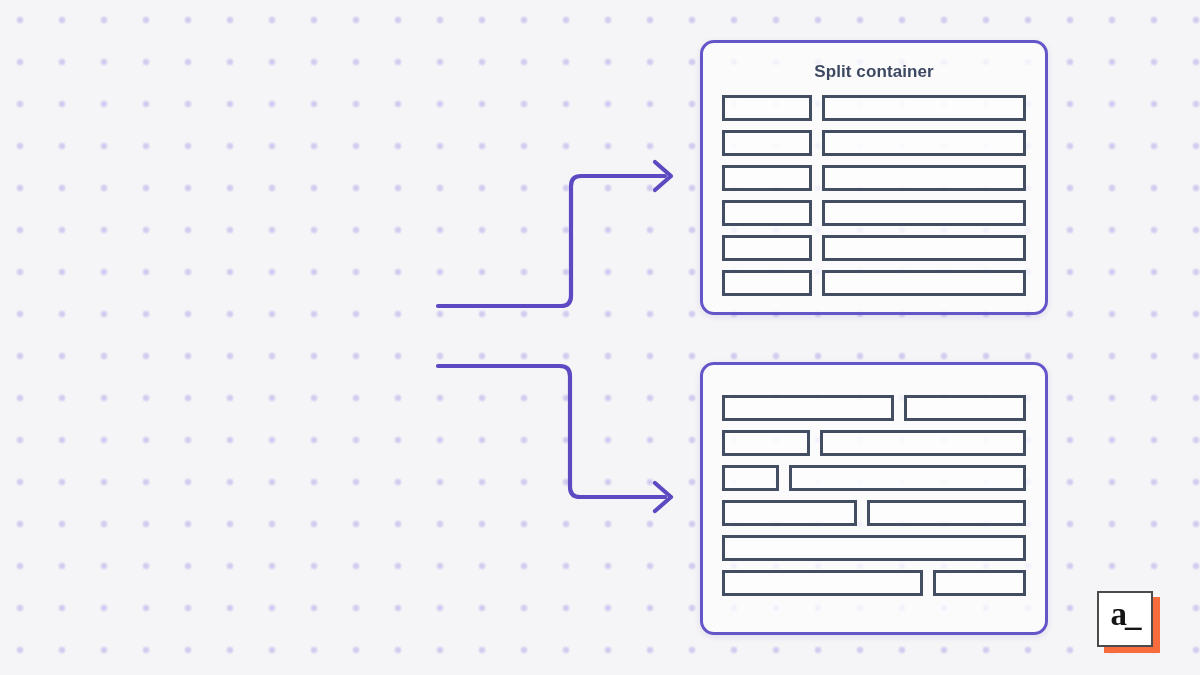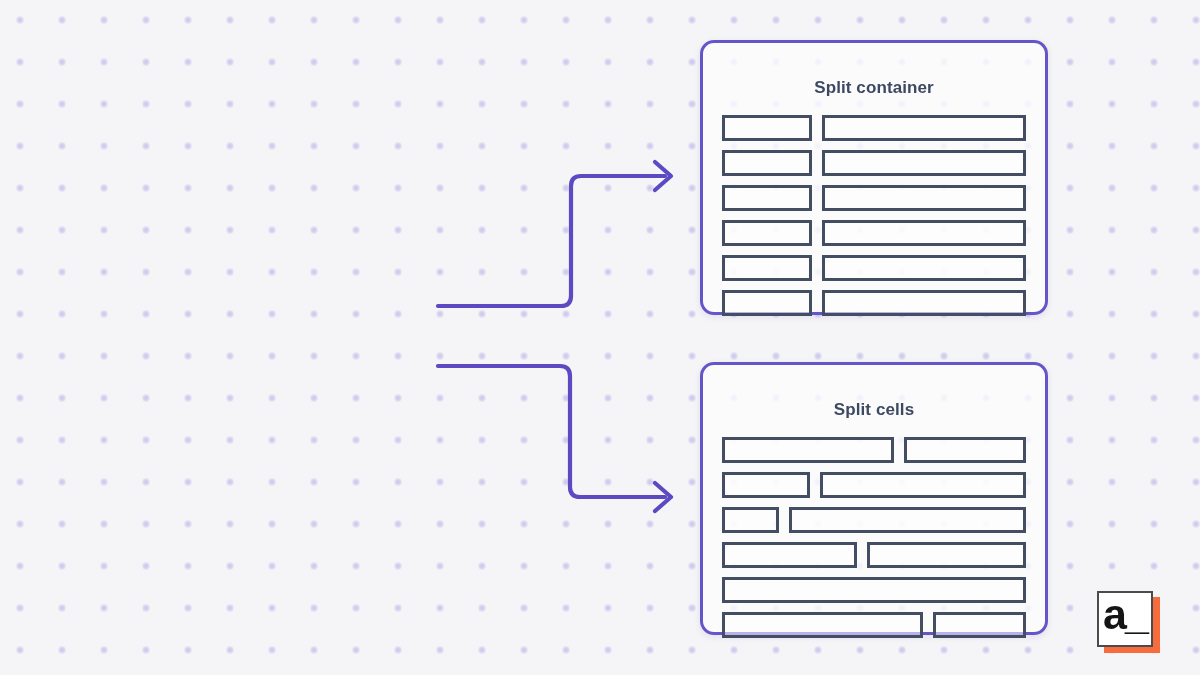--- a/index.html
+++ b/index.html
@@ -28,21 +28,21 @@
     border-radius: 14px;
     background: rgba(252,252,254,0.78);
     box-shadow: 0 2px 6px rgba(90,74,193,0.12);
     padding: 18px 19px 0 19px;
   }
   #panel-single          { left: 90px;  top: 198px; width: 348px; height: 275px; }
   #panel-split-container { left: 700px; top: 40px;  width: 348px; height: 275px; }
   #panel-split-cells     { left: 700px; top: 362px; width: 348px; height: 273px; }
 
   .panel-title {
-    margin: 16px;
+    margin: 0;
     height: 22px;
     line-height: 22px;
     text-align: center;
     font-size: 17px;
     font-weight: bold;
     color: #3d4962;
     letter-spacing: 0.1px;
   }
 
   .rows {
@@ -101,26 +101,27 @@
     left: 0; top: 0;
     width: 56px; height: 56px;
     box-sizing: border-box;
     background: #ffffff;
     border: 2px solid #4b4b4b;
     display: flex;
     align-items: center;
     justify-content: center;
   }
   .logo-text {
-    font-size: 43px;
+    font-size: 33px;
     font-weight: bold;
     letter-spacing: -2px;
     color: #151515;
     line-height: 1;
     margin-top: -10px;
+    font-family: Liberation Serif, serif;
   }
 </style>
 </head>
 <body>
 
 <div class="stage">
 
   <svg class="arrows" viewBox="0 0 1200 675" xmlns="http://www.w3.org/2000/svg">
     <g>
       <path class="arrow-path" d="M438 306 H561 Q571 306 571 296 V186 Q571 176 581 176 H665"></path>
@@ -157,21 +158,20 @@
           <div class="cell" style="flex-grow: 210;"></div>
         </div>
         <div class="row">
           <div class="cell" style="flex-grow: 89;"></div>
           <div class="cell" style="flex-grow: 210;"></div>
         </div>
       </div>
   </section>
 
   <section class="panel" id="panel-split-cells">
-    <h2 class="panel-title">Split cells</h2>
     <div class="rows">
         <div class="row">
           <div class="cell" style="flex-grow: 175;"></div>
           <div class="cell" style="flex-grow: 122;"></div>
         </div>
         <div class="row">
           <div class="cell" style="flex-grow: 86;"></div>
           <div class="cell" style="flex-grow: 211;"></div>
         </div>
         <div class="row">

